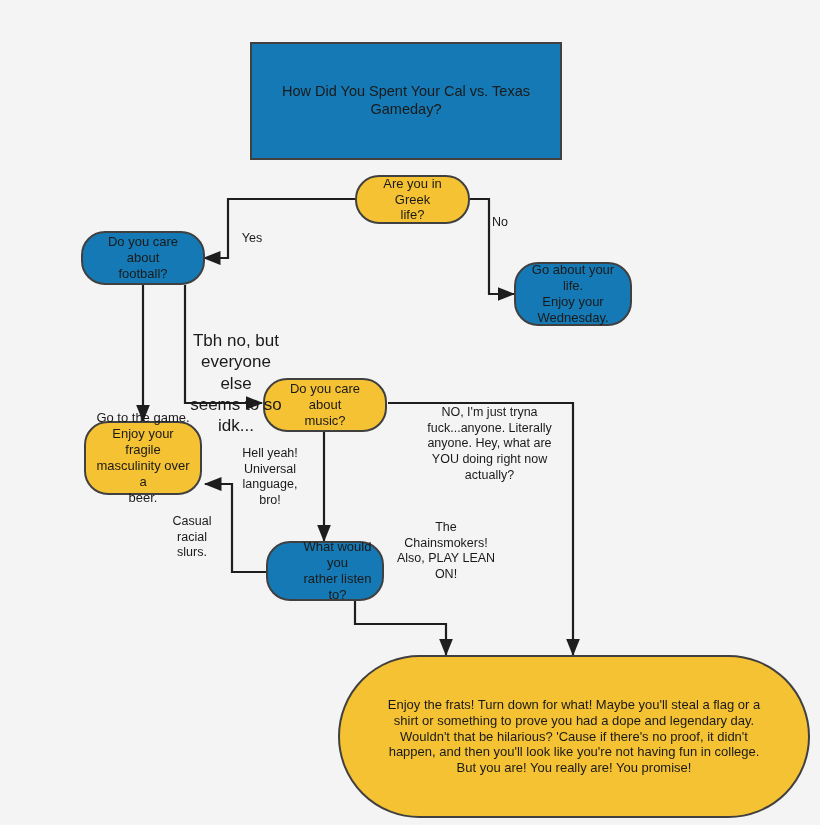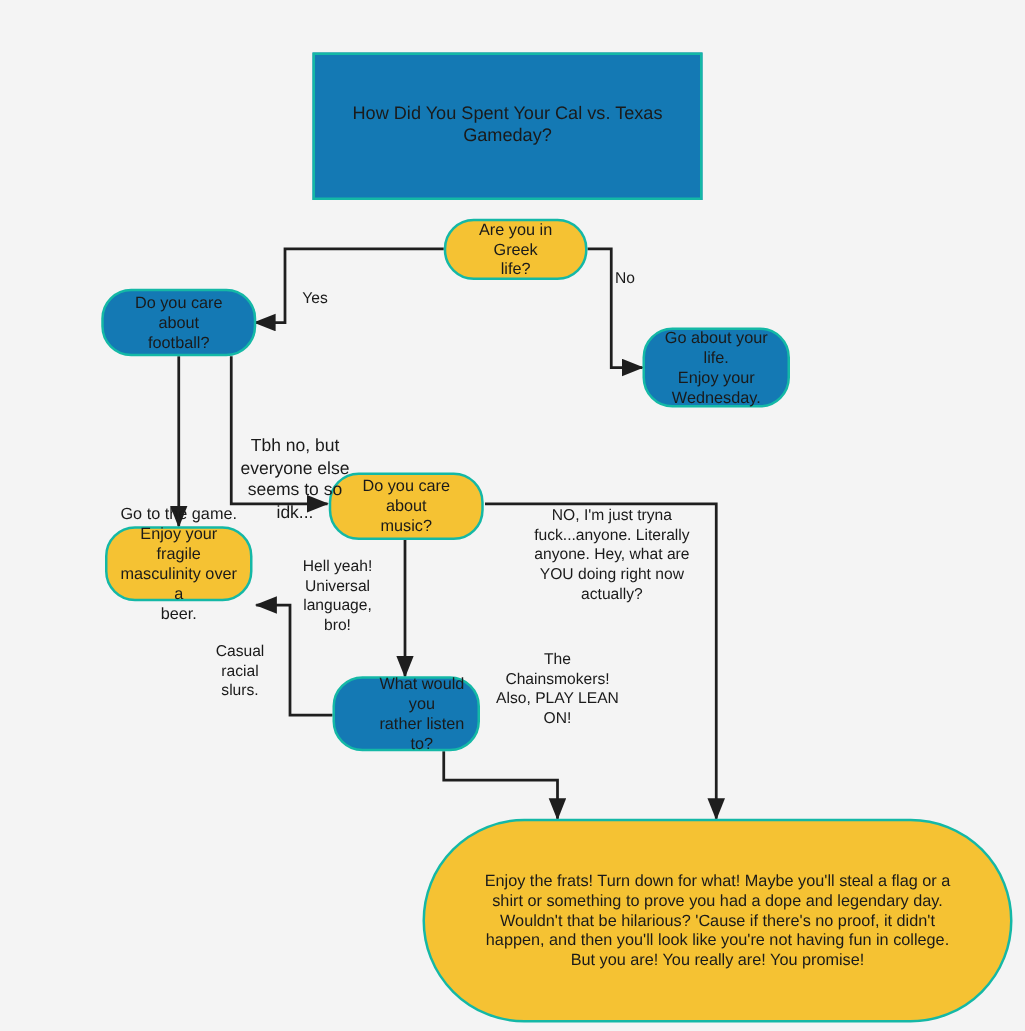--- a/index.html
+++ b/index.html
@@ -24,21 +24,21 @@
     pointer-events: none;
   }
   .node {
     position: absolute;
     box-sizing: border-box;
     display: flex;
     align-items: center;
     justify-content: center;
     text-align: center;
     color: #1a1a1a;
-    border: 2px solid #14b8a6;
+    border: 2px solid #404040;
     line-height: 1.22;
     padding: 4px 8px;
   }
   .node.blue { background: #1479b4; }
   .node.yellow { background: #f5c233; }
   .node.rounded { border-radius: 24px; }
   .node.pill { border-radius: 120px; }
   .node.rect { border-radius: 0; }
   .node-text { display: block; white-space: pre-line; }
   .edge-label {
@@ -96,42 +96,42 @@
     <span class="node-text">Go about your life.
 Enjoy your
 Wednesday.</span>
   </div>
 
   <div class="node yellow rounded" style="left:263px; top:378px; width:124px; height:54px; font-size:13px;">
     <span class="node-text">Do you care about
 music?</span>
   </div>
 
-  <div class="node yellow rounded" style="left:84px; top:421px; width:118px; height:60px; font-size:13px;">
+  <div class="node yellow rounded" style="left:84px; top:421px; width:118px; height:74px; font-size:13px;">
     <span class="node-text">Go to the game.
 Enjoy your fragile
 masculinity over a
 beer.</span>
   </div>
 
   <div class="node blue rounded" style="left:266px; top:541px; width:118px; height:60px; font-size:13px;padding-left:33px;">
     <span class="node-text">What would you
 rather listen to?</span>
   </div>
 
   <div class="node yellow pill" style="left:338px; top:655px; width:472px; height:163px; font-size:13px; padding:0 42px;">
     <span class="node-text" style="white-space:normal;">Enjoy the frats! Turn down for what! Maybe you'll steal a flag or a shirt or something to prove you had a dope and legendary day. Wouldn't that be hilarious? 'Cause if there's no proof, it didn't happen, and then you'll look like you're not having fun in college. But you are! You really are! You promise!</span>
   </div>
 
   <div class="edge-label" style="left:222px; top:231px; width:60px; font-size:12.5px;">Yes</div>
 
   <div class="edge-label" style="left:492px; top:215px; width:40px; font-size:12.5px; text-align:left;">No</div>
 
 
-  <div class="edge-label" style="left:186px; top:348px; width:100px; font-size:14px;">Tbh no, but
+  <div class="edge-label" style="left:186px; top:330px; width:100px; font-size:17px;">Tbh no, but
 everyone else
 seems to so idk...</div>
 
   <div class="edge-label" style="left:408px; top:405px; width:163px; font-size:12.5px;">NO, I'm just tryna
 fuck...anyone. Literally
 anyone. Hey, what are
 YOU doing right now
 actually?</div>
 
   <div class="edge-label" style="left:234px; top:446px; width:72px; font-size:12.5px;">Hell yeah!

